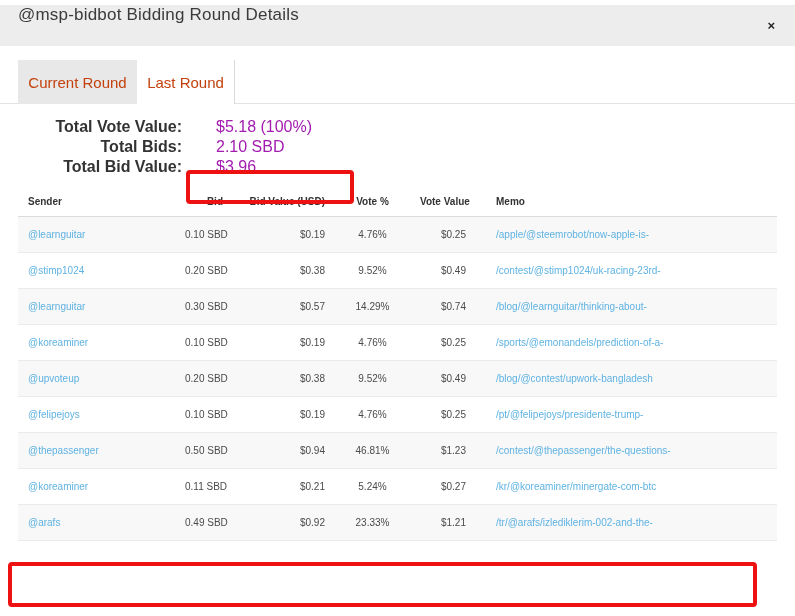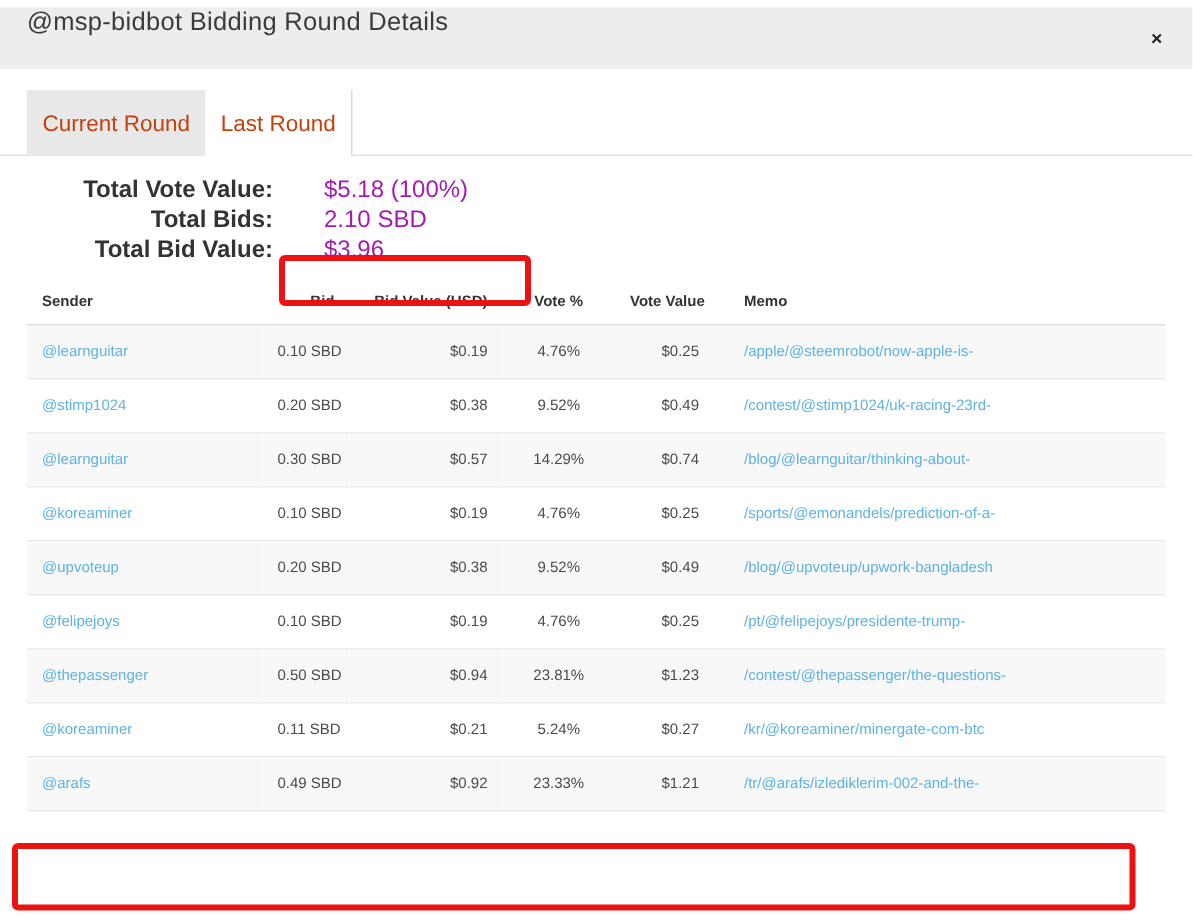--- a/index.html
+++ b/index.html
@@ -156,35 +156,35 @@
     <td class="col-votepct">4.76%</td>
     <td class="col-votevalue">$0.25</td>
     <td class="col-memo"><a class="lnk">/sports/@emonandels/prediction-of-a-</a></td>
   </tr>
       <tr>
     <td class="col-sender"><a class="lnk">@upvoteup</a></td>
     <td class="col-bid">0.20 SBD</td>
     <td class="col-bidval">$0.38</td>
     <td class="col-votepct">9.52%</td>
     <td class="col-votevalue">$0.49</td>
-    <td class="col-memo"><a class="lnk">/blog/@upvoteup/upwork-bangladesh</a></td>
+    <td class="col-memo"><a class="lnk">/blog/@contest/upwork-bangladesh</a></td>
   </tr>
       <tr>
     <td class="col-sender"><a class="lnk">@felipejoys</a></td>
     <td class="col-bid">0.10 SBD</td>
     <td class="col-bidval">$0.19</td>
     <td class="col-votepct">4.76%</td>
     <td class="col-votevalue">$0.25</td>
     <td class="col-memo"><a class="lnk">/pt/@felipejoys/presidente-trump-</a></td>
   </tr>
       <tr>
     <td class="col-sender"><a class="lnk">@thepassenger</a></td>
     <td class="col-bid">0.50 SBD</td>
     <td class="col-bidval">$0.94</td>
-    <td class="col-votepct">23.81%</td>
+    <td class="col-votepct">46.81%</td>
     <td class="col-votevalue">$1.23</td>
     <td class="col-memo"><a class="lnk">/contest/@thepassenger/the-questions-</a></td>
   </tr>
       <tr>
     <td class="col-sender"><a class="lnk">@koreaminer</a></td>
     <td class="col-bid">0.11 SBD</td>
     <td class="col-bidval">$0.21</td>
     <td class="col-votepct">5.24%</td>
     <td class="col-votevalue">$0.27</td>
     <td class="col-memo"><a class="lnk">/kr/@koreaminer/minergate-com-btc</a></td>

